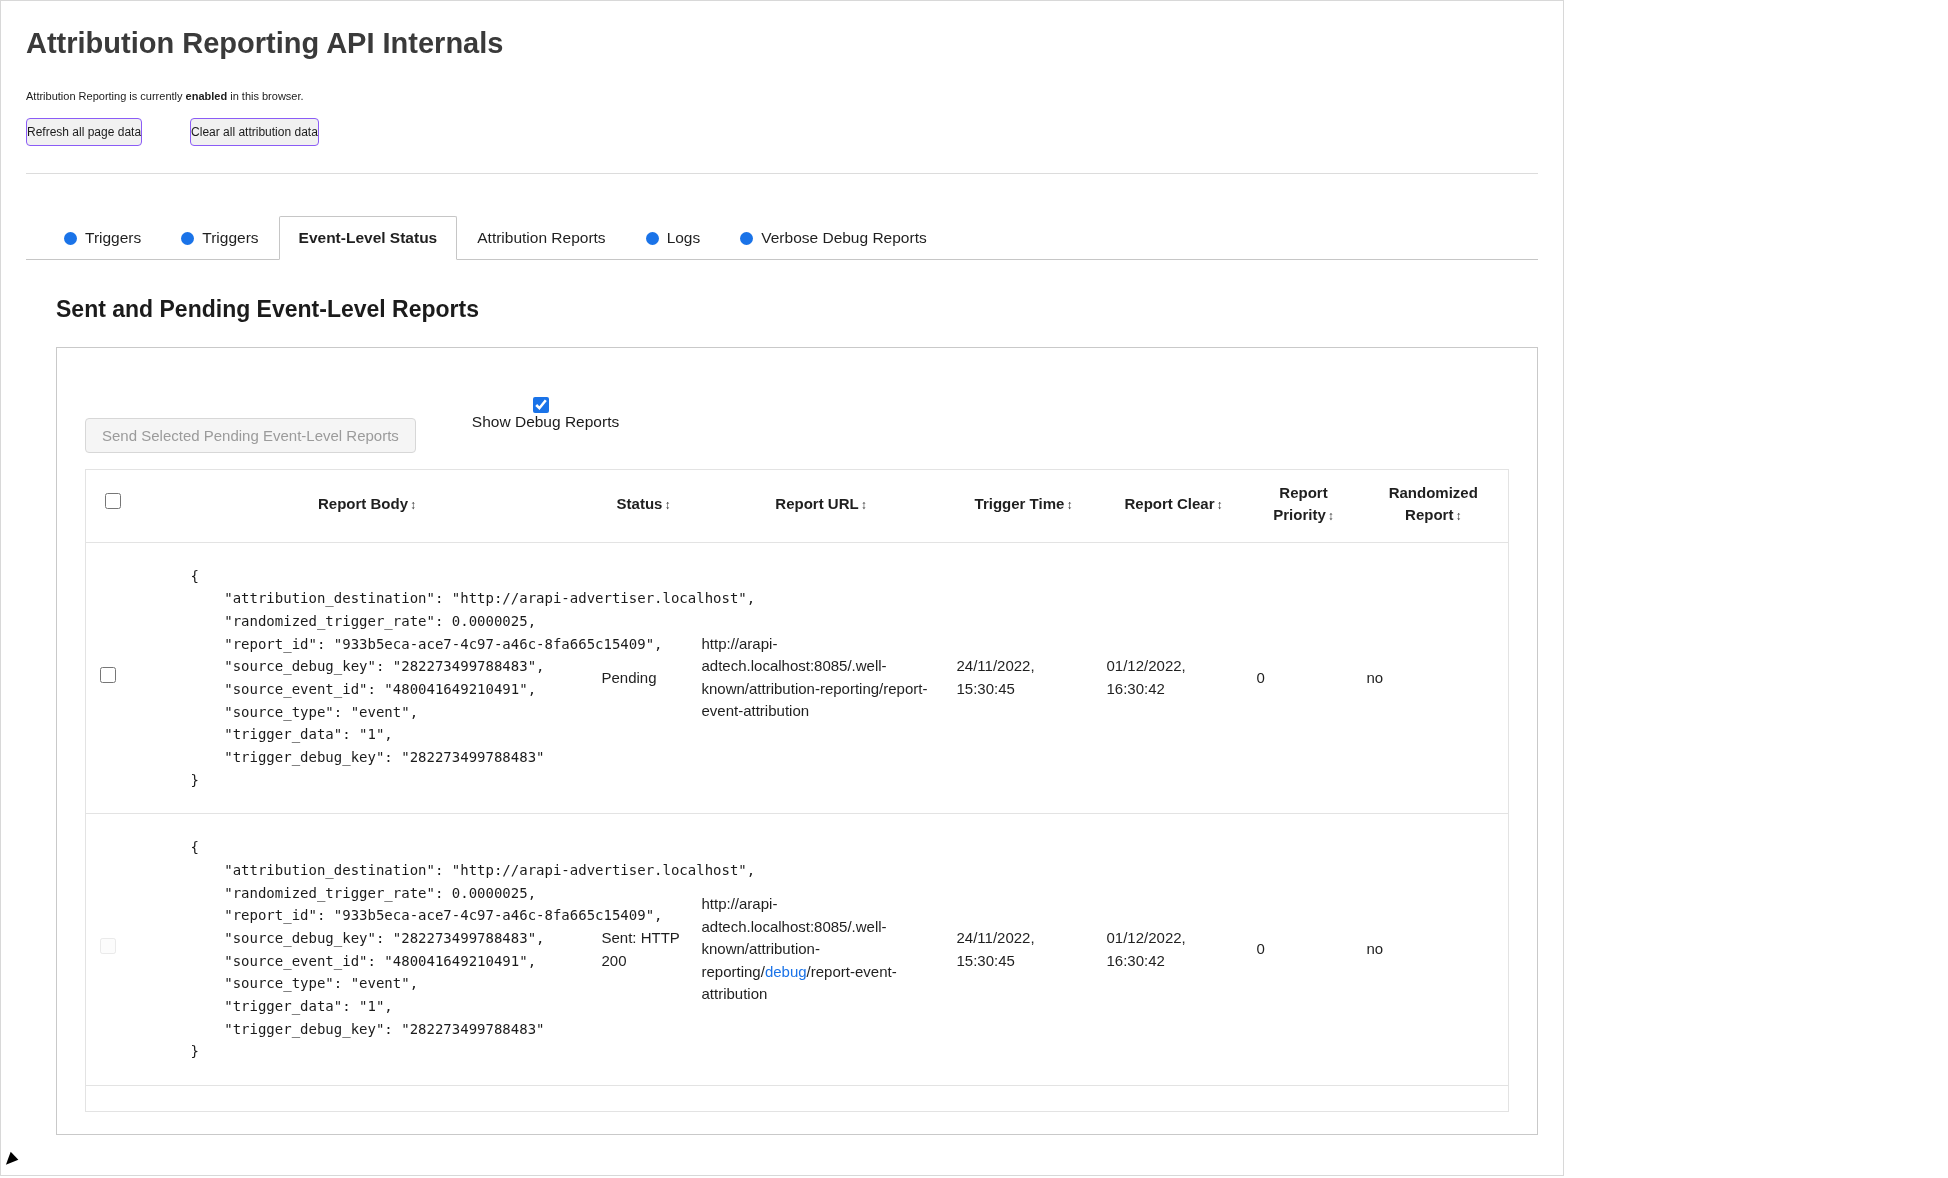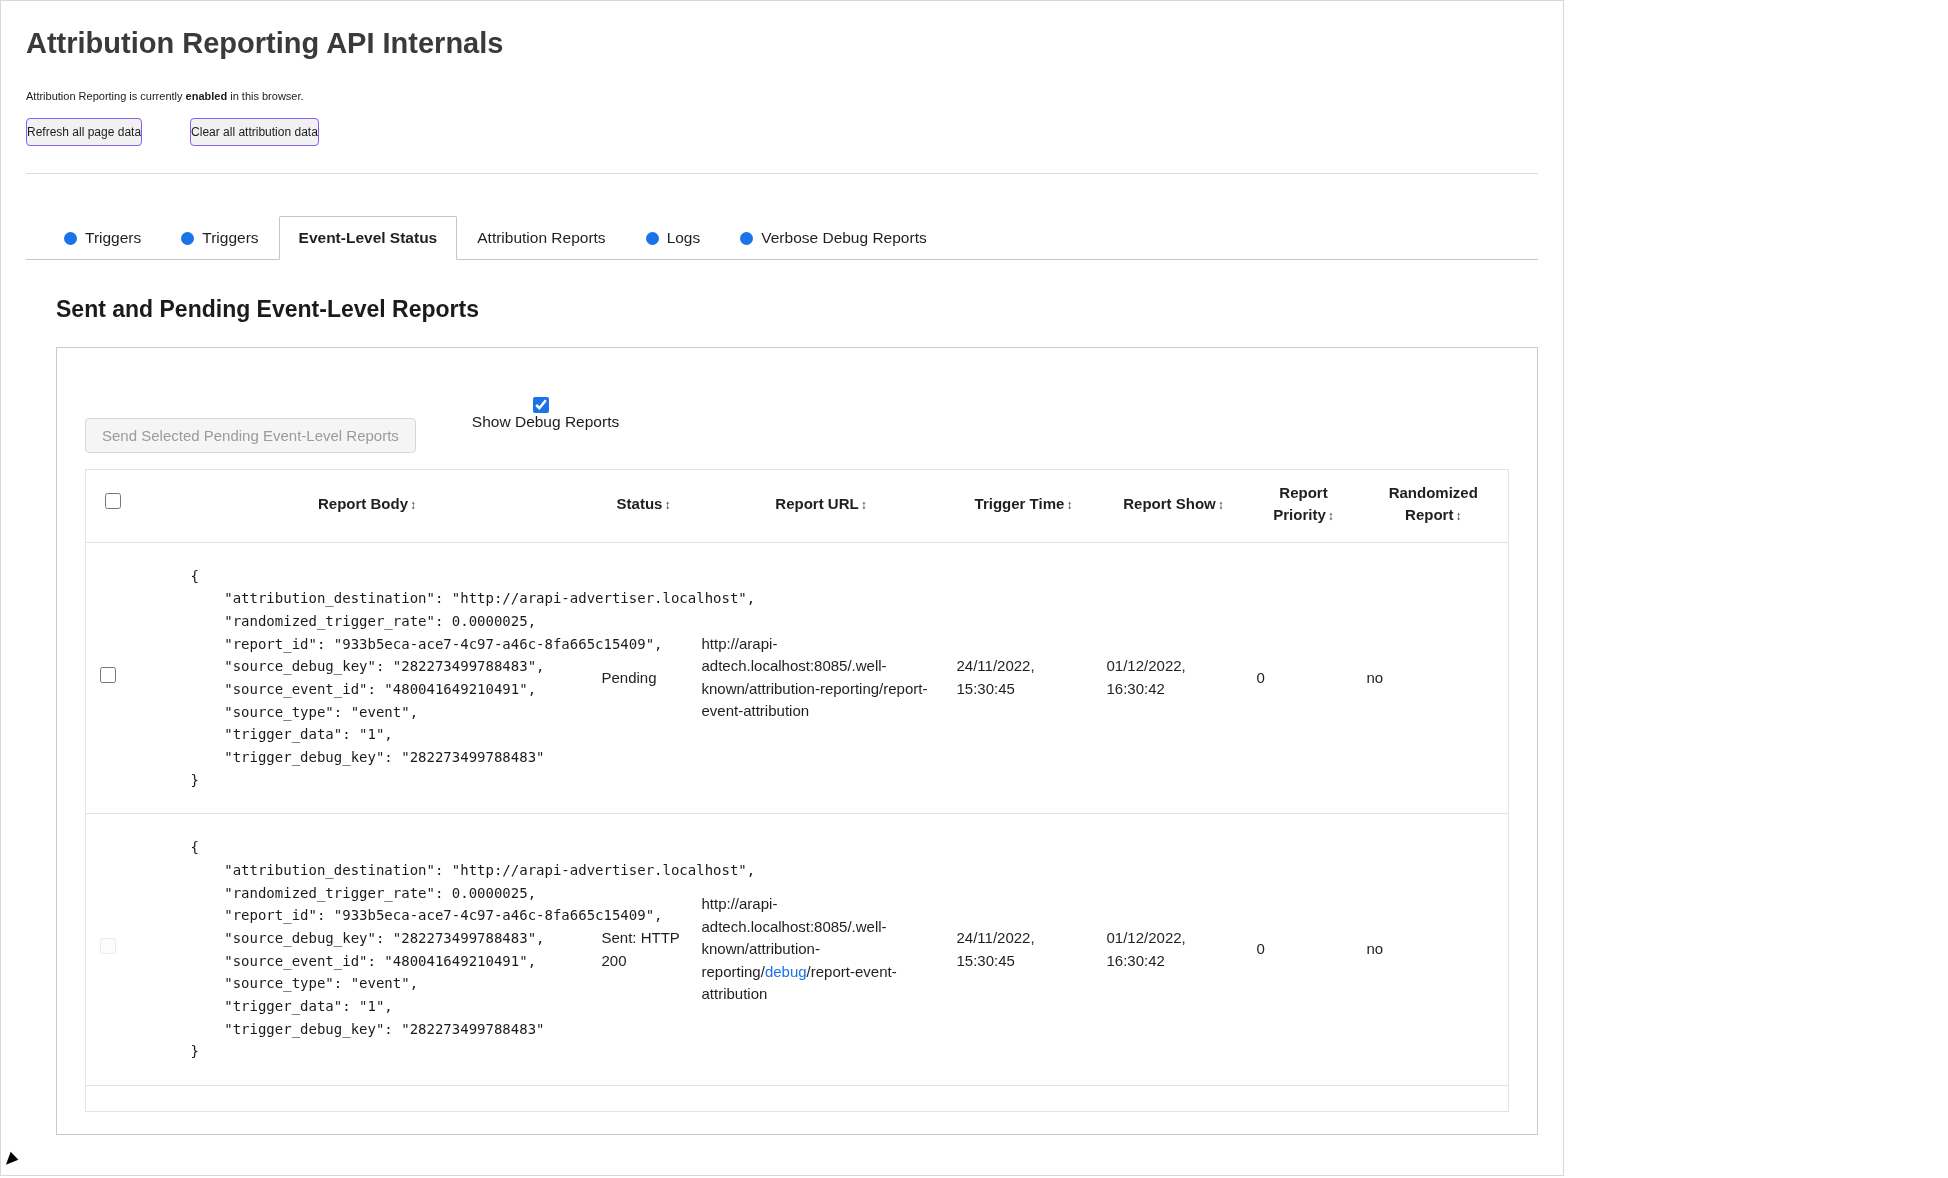--- a/index.html
+++ b/index.html
@@ -234,21 +234,21 @@
           <col style="width:110px">
           <col style="width:150px">
         </colgroup>
         <thead>
           <tr>
             <th class="col-check"><input type="checkbox" style=""></th>
             <th><span>Report Body</span><span class="sort-icon">↕</span></th>
             <th><span>Status</span><span class="sort-icon">↕</span></th>
             <th><span>Report URL</span><span class="sort-icon">↕</span></th>
             <th><span>Trigger Time</span><span class="sort-icon">↕</span></th>
-            <th><span>Report Show</span><span class="sort-icon">↕</span></th>
+            <th><span>Report Clear</span><span class="sort-icon">↕</span></th>
             <th><span>Report Priority</span><span class="sort-icon">↕</span></th>
             <th><span>Randomized Report</span><span class="sort-icon">↕</span></th>
           </tr>
         </thead>
         <tbody>
           <tr>
             <td class="col-check"><input type="checkbox" style=""></td>
             <td>
                 <pre class="report-body">{
     "attribution_destination": "http://arapi-advertiser.localhost",

